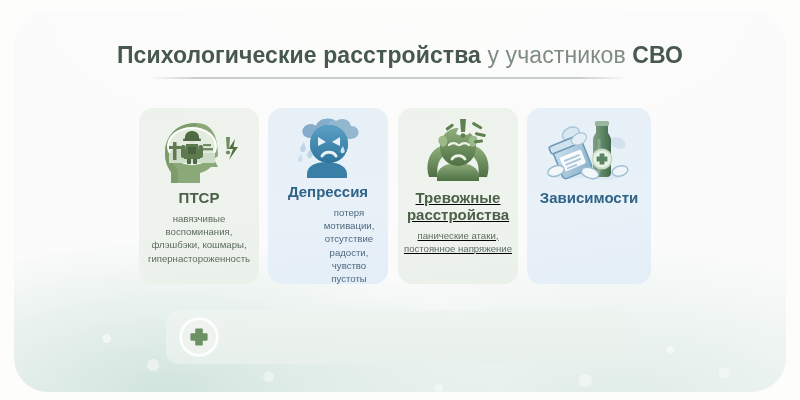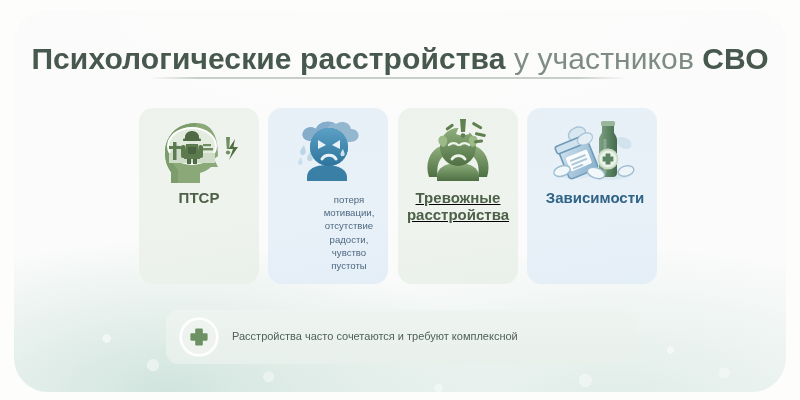--- a/index.html
+++ b/index.html
@@ -34,41 +34,41 @@
       radial-gradient(circle 8px at 66% 90%, rgba(255,255,255,.45) 0 60%, transparent 61%),
       radial-gradient(circle 11px at 74% 97%, rgba(255,255,255,.38) 0 60%, transparent 61%),
       radial-gradient(circle 6px at 85% 89%, rgba(255,255,255,.5) 0 60%, transparent 61%),
       radial-gradient(circle 9px at 92% 95%, rgba(255,255,255,.35) 0 60%, transparent 61%),
       radial-gradient(circle 7px at 55% 99%, rgba(255,255,255,.4) 0 60%, transparent 61%);
     pointer-events:none;
   }
 
   
   .title-wrap{position:absolute;left:0;top:42px;width:800px;text-align:center;}
-  .title{font-size:30px;letter-spacing:.1px;white-space:nowrap;}
+  .title{font-size:23px;letter-spacing:.1px;white-space:nowrap;}
   .t-strong{font-weight:bold;color:#47584e;}
   .t-light{font-weight:normal;color:#7e8c84;}
   .t-strong2{font-weight:bold;color:#47584e;}
   .rule{
     position:absolute;left:150px;top:77px;width:476px;height:2px;
     background:linear-gradient(90deg,rgba(205,210,206,0) 0%,rgba(197,203,198,.95) 10%,rgba(197,203,198,.95) 90%,rgba(205,210,206,0) 100%);
     border-radius:2px;
   }
 
   
   .cards{position:absolute;left:139px;top:108px;width:522px;height:176px;}
   .card{
     position:absolute;top:0;width:120px;height:100%;
     border-radius:14px;overflow:hidden;
     display:flex;flex-direction:column;align-items:center;
   }
   .card.c0{left:0;}
   .card.c1{left:129px;}
   .card.c2{left:259px;text-decoration:underline;}
-  .card.c3{left:388px;width:124px;padding-left:6px;}
+  .card.c3{left:388px;width:124px;}
   .card.green{background:linear-gradient(170deg,#eef2ec 0%,#eff3ed 55%,#eaf0ea 100%);}
   .card.blue{background:linear-gradient(170deg,#e7eff7 0%,#e9f1f8 55%,#e4eef7 100%);}
 
   .icon-box{height:76px;width:100%;display:flex;align-items:center;justify-content:center;margin-top:4px;}
   .icon-box svg{display:block;}
 
   .card-title{font-size:15px;font-weight:bold;line-height:1.12;text-align:center;margin-top:2px;padding:0 4px;}
   .card-title.g{color:#4d6149;}
   .card-title.b{color:#2f6387;}
   .card-desc{font-size:9.6px;line-height:1.38;text-align:center;margin-top:5px;padding:0 3px;}
@@ -135,20 +135,21 @@
           <rect x="42.5" y="30" width="4.5" height="13" rx="2" fill="#5d7a4e"></rect>
           <rect x="31" y="44" width="4" height="5" fill="#4f6a44"></rect>
           <rect x="37" y="44" width="4" height="5" fill="#4f6a44"></rect>
 
           <path d="M70 22 L74 22 L73.2 34 L70.8 34 Z" fill="#6f8f63"></path>
           <circle cx="72" cy="37.5" r="2.1" fill="#6f8f63"></circle>
           <path d="M79 24 L72.5 34 L77 34 L73 45 L82 32 L77.5 32 Z" fill="#51703f"></path>
         </svg>
       </div>
       <div class="card-title g">ПТСР</div>
+      <div class="card-desc g">навязчивые воспоминания, флэшбэки, кошмары, гипернастороженность</div>
     </div>
 
     <div class="card c1 blue">
       <div class="icon-box">
         <svg width="86" height="70" viewBox="0 0 86 70">
 
           <path d="M22 62 C22 54 30 50 42 50 C54 50 62 55 62 62 L62 66 L22 66 Z" fill="#3a7fa6"></path>
 
           <path d="M26 26 C20 26 16 22 18 17 C20 12 27 11 31 14 C33 7 44 4 51 9 C56 5 65 7 66 14 C72 14 75 19 73 23 C71 27 66 27 62 27 Z" fill="#93b7cf"></path>
           <path d="M26 26 C20 26 16 22 18 17 C20 12 27 11 31 14 C33 8 41 5 48 8 C42 11 39 17 40 26 Z" fill="#85accb"></path>
@@ -167,20 +168,21 @@
           </defs>
 
           <path d="M33 25 L41 30 L33 34 Z" fill="#e9f2f7"></path>
           <path d="M55 25 L47 30 L55 34 Z" fill="#e9f2f7"></path>
 
           <path d="M37 44 C40 39 48 39 51 44" stroke="#e9f2f7" stroke-width="3" fill="none" stroke-linecap="round"></path>
 
           <path d="M58 34 C58 34 55.5 37.5 55.5 39.2 C55.5 40.6 56.8 41.6 58.1 41.1 C59.5 40.6 60 39.2 59.5 37.9 Z" fill="#cde2ee"></path>
         </svg>
       </div>
+      <div class="card-title b">Депрессия</div>
       <div class="card-desc b">потеря мотивации, отсутствие радости, чувство пустоты</div>
     </div>
 
     <div class="card c2 green">
       <div class="icon-box">
         <svg width="86" height="70" viewBox="0 0 86 70">
           <defs>
             <linearGradient id="agrad" x1="0" y1="0" x2="0" y2="1">
               <stop offset="0%" stop-color="#8fae7c"></stop>
               <stop offset="100%" stop-color="#4e7043"></stop>
@@ -207,20 +209,21 @@
           <path d="M45 4 L51 4 L50 17 L46 17 Z" fill="#5f8150"></path>
           <circle cx="48" cy="20.6" r="2.4" fill="#5f8150"></circle>
 
           <rect x="30" y="11" width="9" height="3" rx="1.4" transform="rotate(-35 34 12)" fill="#5f8150"></rect>
           <rect x="57" y="9" width="11" height="3" rx="1.4" transform="rotate(30 62 10)" fill="#5f8150"></rect>
           <rect x="60" y="18" width="11" height="3" rx="1.4" transform="rotate(12 65 19)" fill="#5f8150"></rect>
           <rect x="59" y="25" width="9" height="3" rx="1.4" transform="rotate(-8 63 26)" fill="#5f8150"></rect>
         </svg>
       </div>
       <div class="card-title g">Тревожные расстройства</div>
+      <div class="card-desc g">панические атаки, постоянное напряжение</div>
     </div>
 
     <div class="card c3 blue">
       <div class="icon-box">
         <svg width="90" height="70" viewBox="0 0 90 70">
           <defs>
             <linearGradient id="bgrad" x1="0" y1="0" x2="1" y2="0">
               <stop offset="0%" stop-color="#7fa083"></stop>
               <stop offset="55%" stop-color="#5c8464"></stop>
               <stop offset="100%" stop-color="#46694e"></stop>
@@ -265,16 +268,15 @@
     </div>
   </div>
 
   <div class="footer">
     <div class="fcircle">
       <svg width="20" height="20" viewBox="0 0 20 20">
         <path d="M7.4 1.4 H12.6 C13.3 1.4 13.8 1.9 13.8 2.6 V6.2 H17.4 C18.1 6.2 18.6 6.7 18.6 7.4 V12.6 C18.6 13.3 18.1 13.8 17.4 13.8 H13.8 V17.4 C13.8 18.1 13.3 18.6 12.6 18.6 H7.4 C6.7 18.6 6.2 18.1 6.2 17.4 V13.8 H2.6 C1.9 13.8 1.4 13.3 1.4 12.6 V7.4 C1.4 6.7 1.9 6.2 2.6 6.2 H6.2 V2.6 C6.2 1.9 6.7 1.4 7.4 1.4 Z" fill="#6e9164"></path>
       </svg>
     </div>
     <div class="ftext">
-      <div>Расстройства часто сочетаются и требуют комплексной</div>
     </div>
   </div>
 </div>
 
 </body></html>

